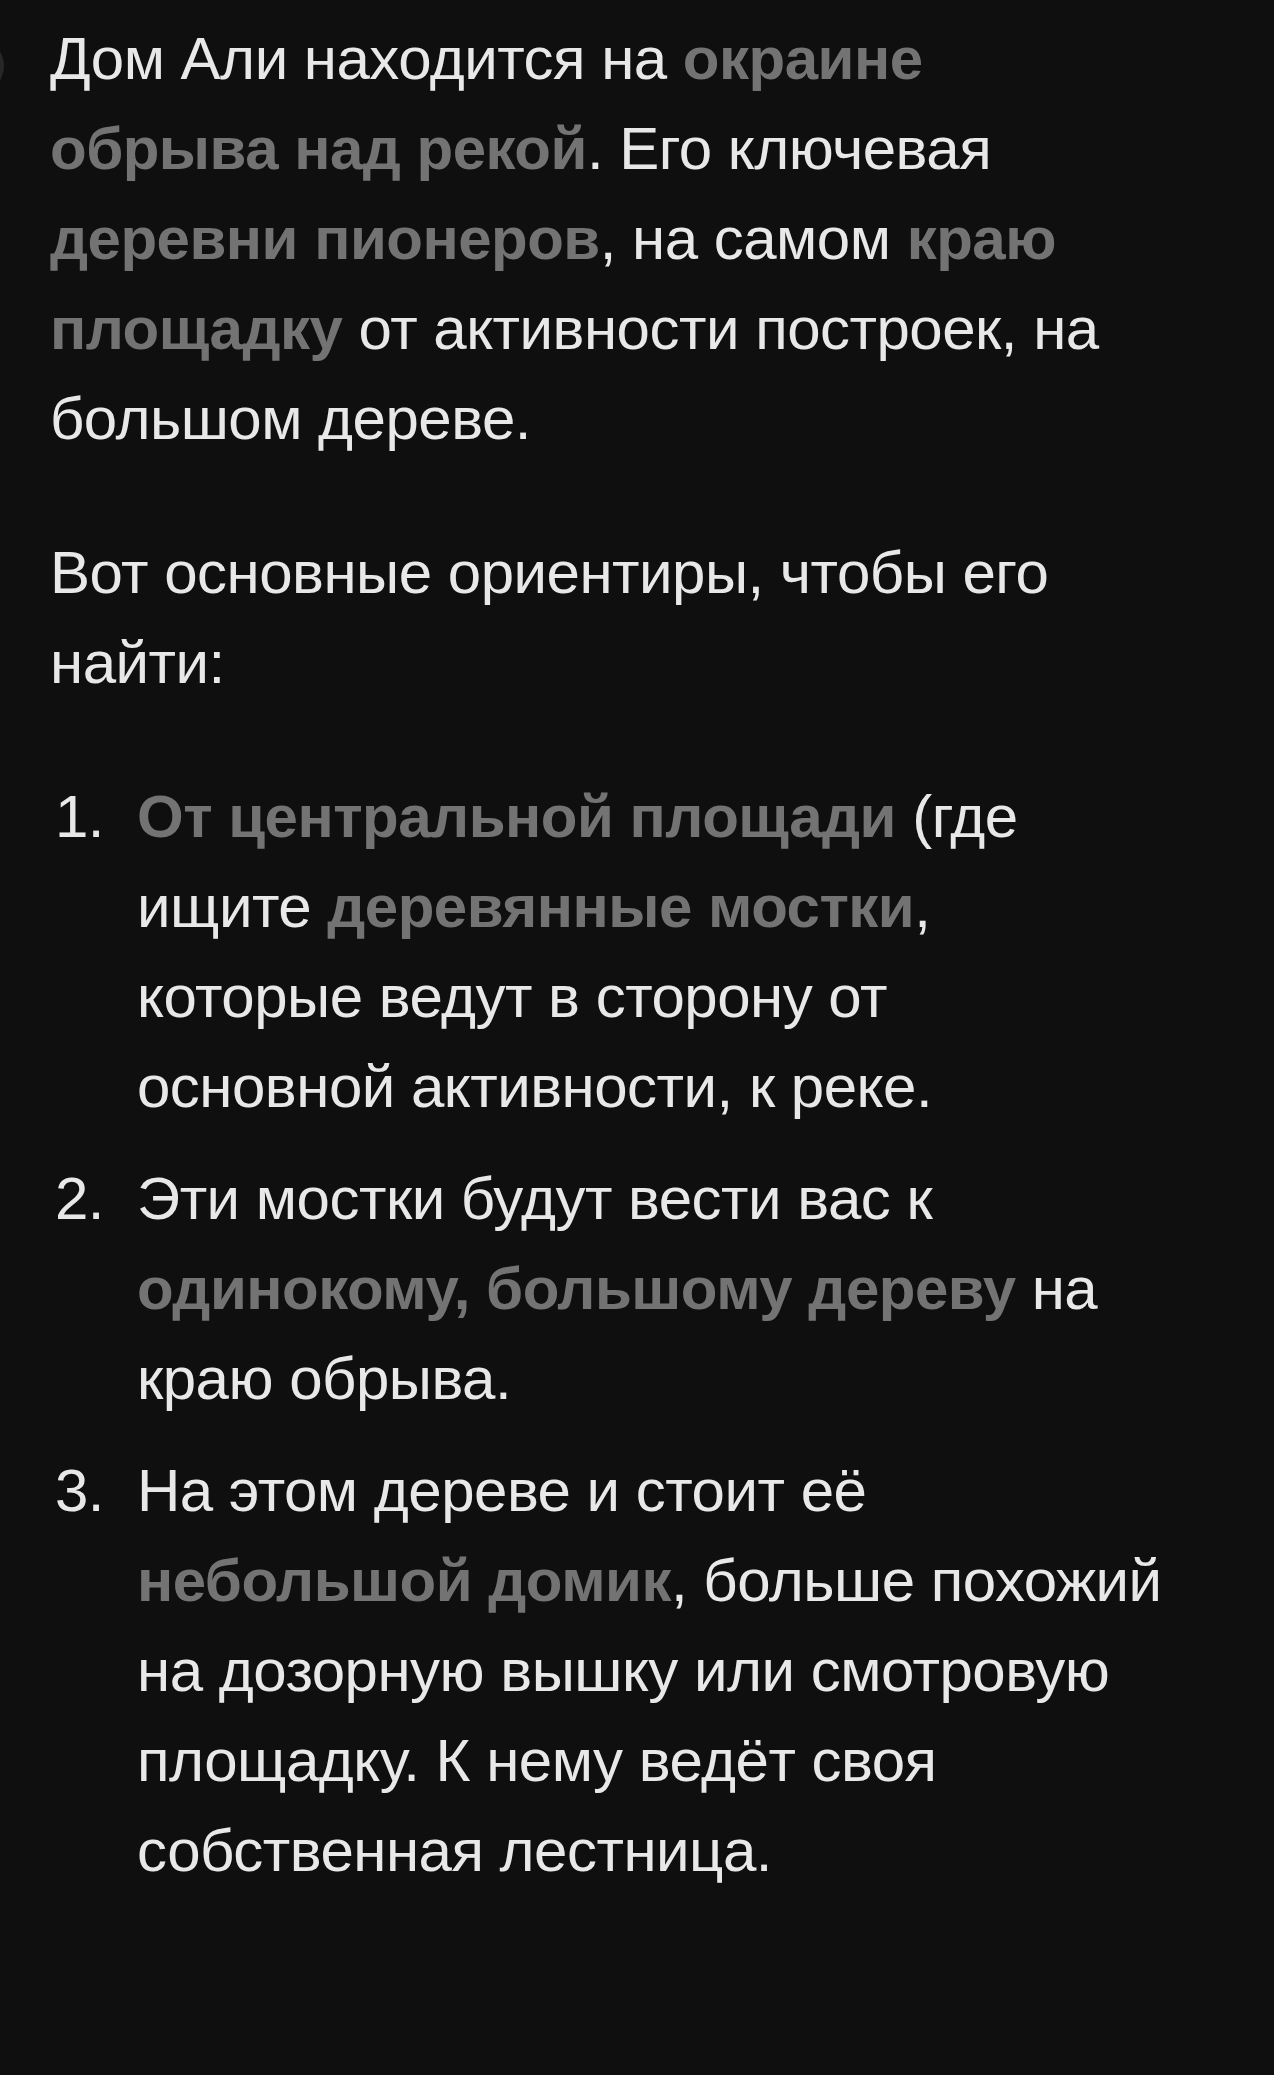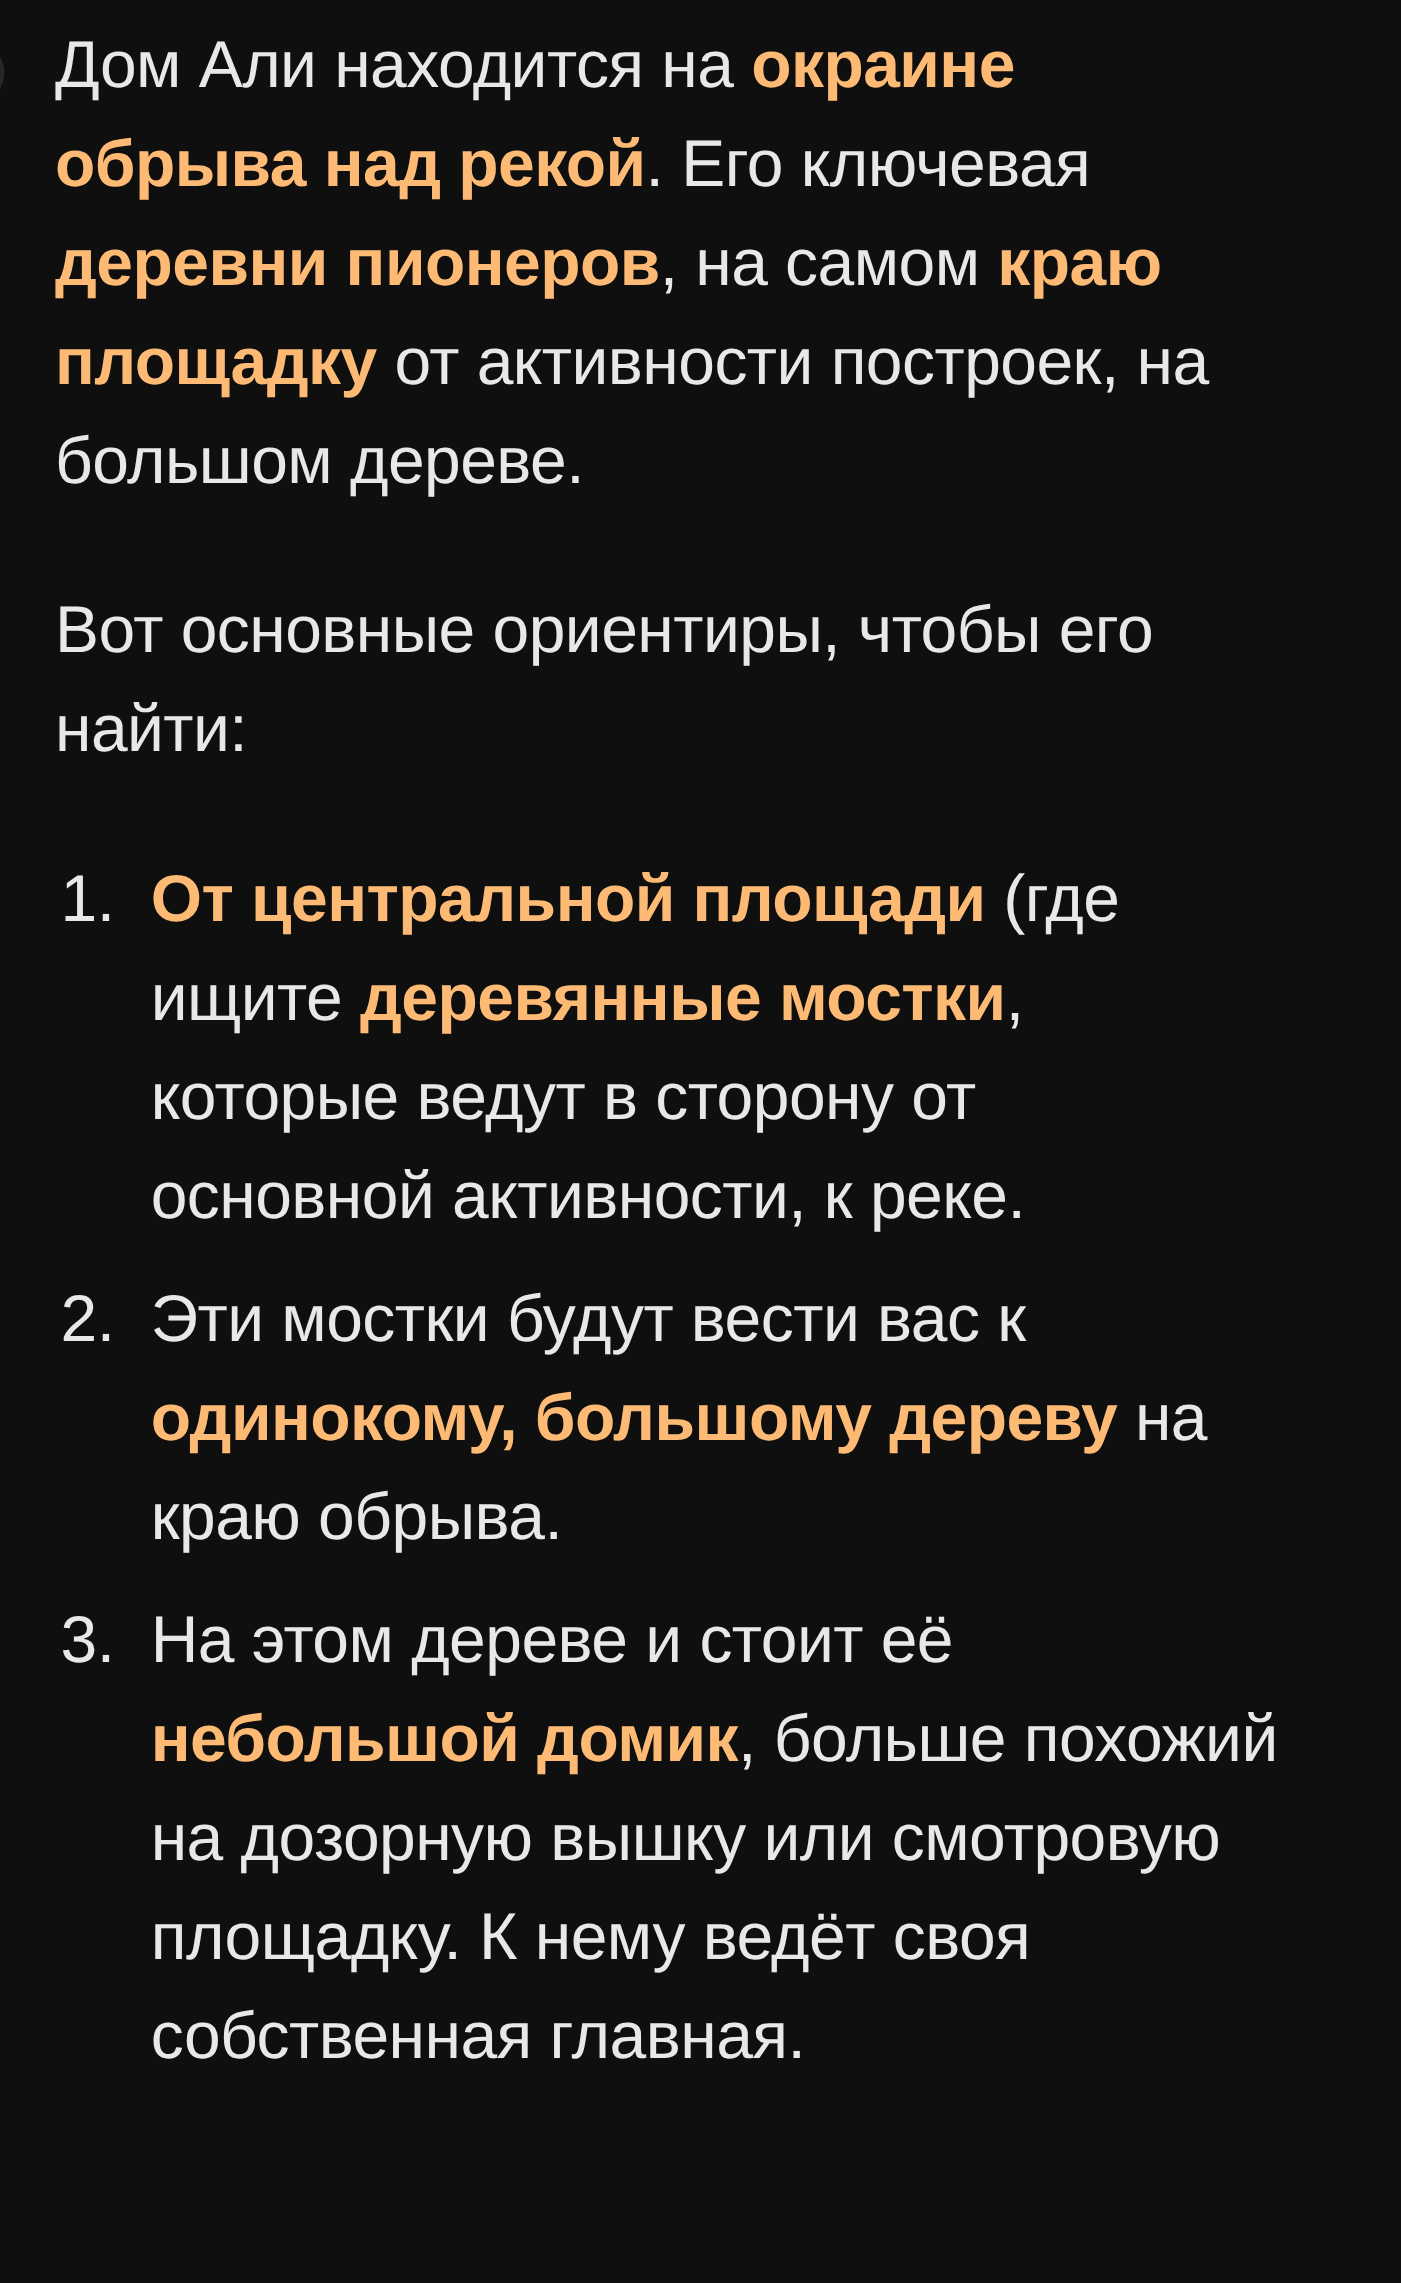--- a/index.html
+++ b/index.html
@@ -49,21 +49,21 @@
     margin-top: 22px;
   }
   .num {
     padding-left: 5px;
   }
   .line {
     white-space: nowrap;
   }
   strong {
     font-weight: 700;
-    color: #fdba74;
+    color: #737373;
     margin-top: 19px;
   }
 </style>
 </head>
 <body>
 
 <div class="avatar"></div>
 
 <main class="message">
   <div class="para">
@@ -95,17 +95,17 @@
           <div class="line"><span>краю обрыва.</span></div>
         </div>
     </li>
     <li>
       <span class="num">3.</span>
       <div class="content">
           <div class="line"><span>На этом дереве и стоит её</span></div>
           <div class="line"><strong>небольшой домик</strong><span>, больше похожий</span></div>
           <div class="line"><span>на дозорную вышку или смотровую</span></div>
           <div class="line"><span>площадку. К нему ведёт своя</span></div>
-          <div class="line"><span>собственная главная.</span></div>
+          <div class="line"><span>собственная лестница.</span></div>
         </div>
     </li>
   </ol>
 </main>
 
 </body></html>

